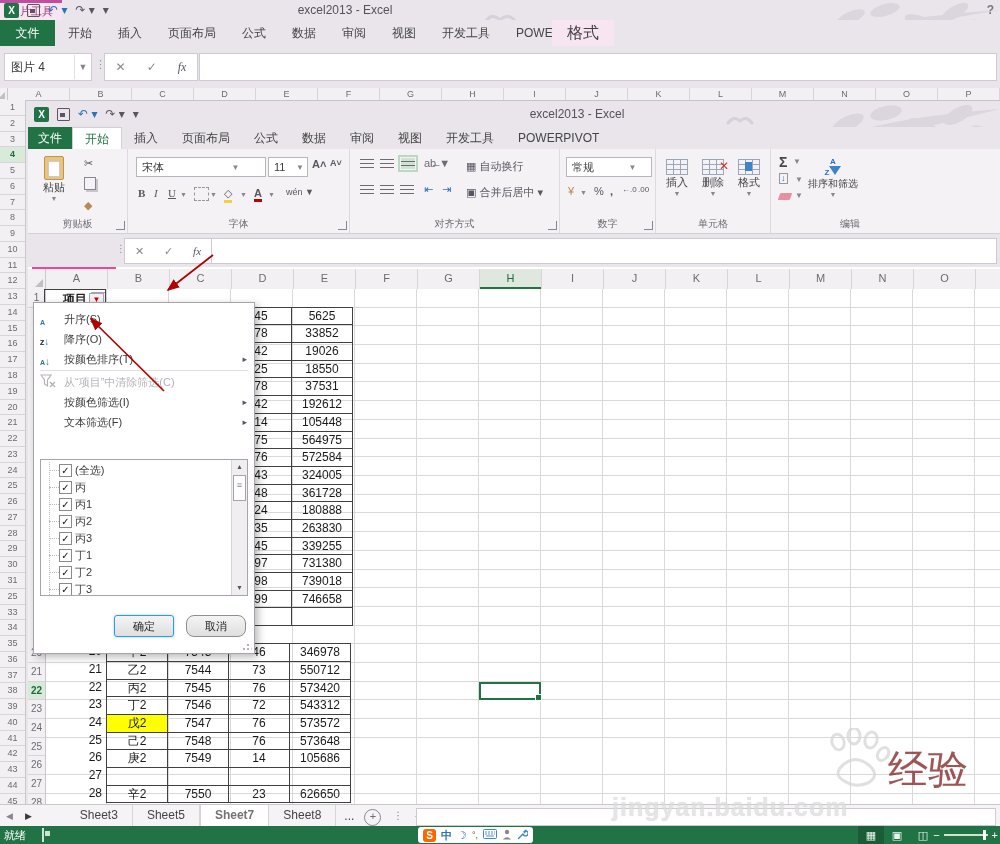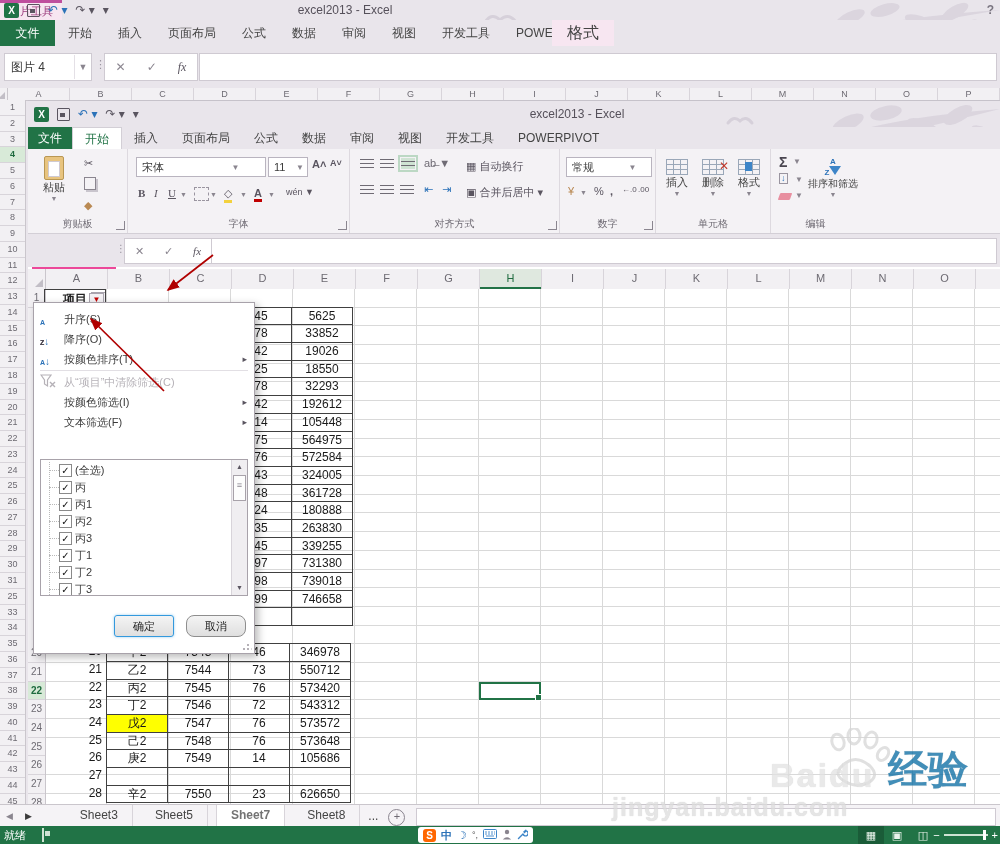--- a/index.html
+++ b/index.html
@@ -168,21 +168,21 @@
   .grip{position:absolute;right:2px;bottom:2px;width:10px;height:10px;background:
         radial-gradient(circle at 2px 8px,#b5b1b7 1px,transparent 1.4px),
         radial-gradient(circle at 6px 8px,#b5b1b7 1px,transparent 1.4px),
         radial-gradient(circle at 6px 4px,#b5b1b7 1px,transparent 1.4px),
         radial-gradient(circle at 10px 8px,#b5b1b7 0,transparent 1.4px);}
 
   
   .tabbar{left:0;top:804px;width:1000px;height:22px;background:#f5f3f6;border-top:1px solid #cac6cc;font-size:12px;z-index:30;}
   .nav-arr{color:#8a858f;font-size:9px;padding:0 6px;line-height:22px;}
   .nav-arr.on{color:#3b3b3b;}
-  .stabs{display:flex;height:22px;margin-left:28px;gap:8px;}
+  .stabs{display:flex;height:22px;margin-left:28px;}
   .stab{padding:0 14px;line-height:21px;color:#444;border-right:1px solid #d8d4da;}
   .stabs .stab:nth-child(3){background:#fff;color:#737373;font-weight:bold;border:1px solid #d8d4da;border-top:none;}
   .more-dots{line-height:20px;color:#444;padding:0 8px;}
   .addsheet{width:15px;height:15px;border:1px solid #8a858f;border-radius:50%;color:#6e6a73;font-size:11px;
             line-height:13px;text-align:center;margin:3px 6px 0 2px;}
   .tb-dots{color:#8a858f;font-size:10px;line-height:22px;padding:0 6px;}
   .hscroll{position:absolute;left:416px;top:3px;width:578px;height:16px;background:#fff;border:1px solid #cfcad2;}
   .statusbar{left:0;top:826px;width:1000px;height:18px;background:#217346;color:#fff;font-size:11px;z-index:30;}
   .sb-ready{left:4px;top:2px;}
   .macro-ic{left:42px;top:3px;width:11px;height:11px;border:1px solid #cfe3d3;position:relative;}
@@ -195,21 +195,21 @@
   .zhandle{position:absolute;right:2px;top:-4px;width:3px;height:10px;background:#fff;}
   .ime{left:418px;top:827px;height:16px;background:#fff;border-radius:3px;padding:0 5px;display:flex;align-items:center;gap:5px;z-index:40;font-size:11px;}
   .sogou{width:13px;height:13px;background:#f60;color:#fff;border-radius:3px;font-weight:bold;font-size:10px;line-height:13px;text-align:center;}
   .ime-zh{color:#2b72b8;font-size:11px;font-weight:bold;}
   .ime-moon{color:#2b72b8;font-size:11px;}
   .ime-punct{color:#555;font-size:9px;}
 
   
   .wm{z-index:35;pointer-events:none;color:#cfcfcf;opacity:.75;}
   .wm-brand{left:770px;top:756px;font-size:34px;font-weight:bold;letter-spacing:2px;color:#e2e2e2;text-shadow:0 0 1px #c8c8c8;}
-  .wm-badge{left:888px;top:742px;font-size:40px;font-weight:bold;color:#0369a1;text-shadow:0 0 1px #c8c8c8;}
+  .wm-badge{left:888px;top:742px;font-size:40px;font-weight:normal;color:#7f1d1d;text-shadow:0 0 1px #c8c8c8;}
   .wm-url{left:612px;top:793px;font-size:25px;font-weight:bold;letter-spacing:1px;color:#dddddd;text-shadow:0 0 1px #c6c6c6;}
   .decor{pointer-events:none;opacity:.8;}
   .arrows{z-index:25;pointer-events:none;}
 </style>
 </head>
 <body>
 
 <div class="screen">
 
   <div class="abs o-titlebar">
@@ -484,21 +484,21 @@
         <span class="mini" style="left:24px;top:26px;font-size:8px;color:#8a858f;">▼</span>
         <span class="mini" style="left:8px;top:44px;width:12px;height:7px;background:#e88fa0;border-radius:1px;transform:skewX(-20deg);"></span>
         <span class="mini" style="left:24px;top:42px;font-size:8px;color:#8a858f;">▼</span>
         <div class="bigbtn" style="left:36px;top:6px;width:52px;font-size:10px;">
           <div>
             <span class="az-ic">A<br>Z</span><span class="funnel"></span>
           </div>
           <div>排序和筛选</div>
             <div style="font-size:7px;color:#8a858f;">▼</div>
         </div>
-        <div class="g-label" style="text-align:center;">编辑</div>
+        <div class="g-label" style="text-align:right;">编辑</div>
       </div>
     </div>
 
     <div class="abs i-formula">
       <div class="abs i-namebox flex">
         <span class="nb-text">H22</span>
         <span class="nb-dd">▼</span>
       </div>
       <div class="abs i-dots">⋮</div>
       <div class="abs i-fxbox">
@@ -577,21 +577,21 @@
           <div class="prow">
             <div class="pcell">42</div>
             <div class="pcell">19026</div>
           </div>
           <div class="prow">
             <div class="pcell">25</div>
             <div class="pcell">18550</div>
           </div>
           <div class="prow">
             <div class="pcell">78</div>
-            <div class="pcell">32293</div>
+            <div class="pcell">37531</div>
           </div>
           <div class="prow">
             <div class="pcell">42</div>
             <div class="pcell">192612</div>
           </div>
           <div class="prow">
             <div class="pcell">14</div>
             <div class="pcell">105448</div>
           </div>
           <div class="prow">
@@ -849,17 +849,16 @@
 
   <svg class="abs wm" style="left:826px;top:728px;" width="66" height="62" viewBox="0 0 66 62">
     <g fill="none" stroke="#d6d6d6" stroke-width="3">
       <ellipse cx="12" cy="14" rx="6" ry="8" transform="rotate(-18 12 14)"></ellipse>
       <ellipse cx="28" cy="8" rx="6" ry="8"></ellipse>
       <ellipse cx="45" cy="12" rx="6" ry="8" transform="rotate(15 45 12)"></ellipse>
       <ellipse cx="57" cy="26" rx="5" ry="7" transform="rotate(35 57 26)"></ellipse>
       <path d="M14 40 Q28 24 44 38 Q54 48 42 55 Q30 60 20 54 Q8 48 14 40 Z"></path>
     </g>
   </svg>
-  <div class="abs wm wm-brand">Baidu</div>
   <div class="abs wm wm-badge">经验</div>
   <div class="abs wm wm-url">jingyan.baidu.com</div>
 
 </div>
 
 </body></html>

